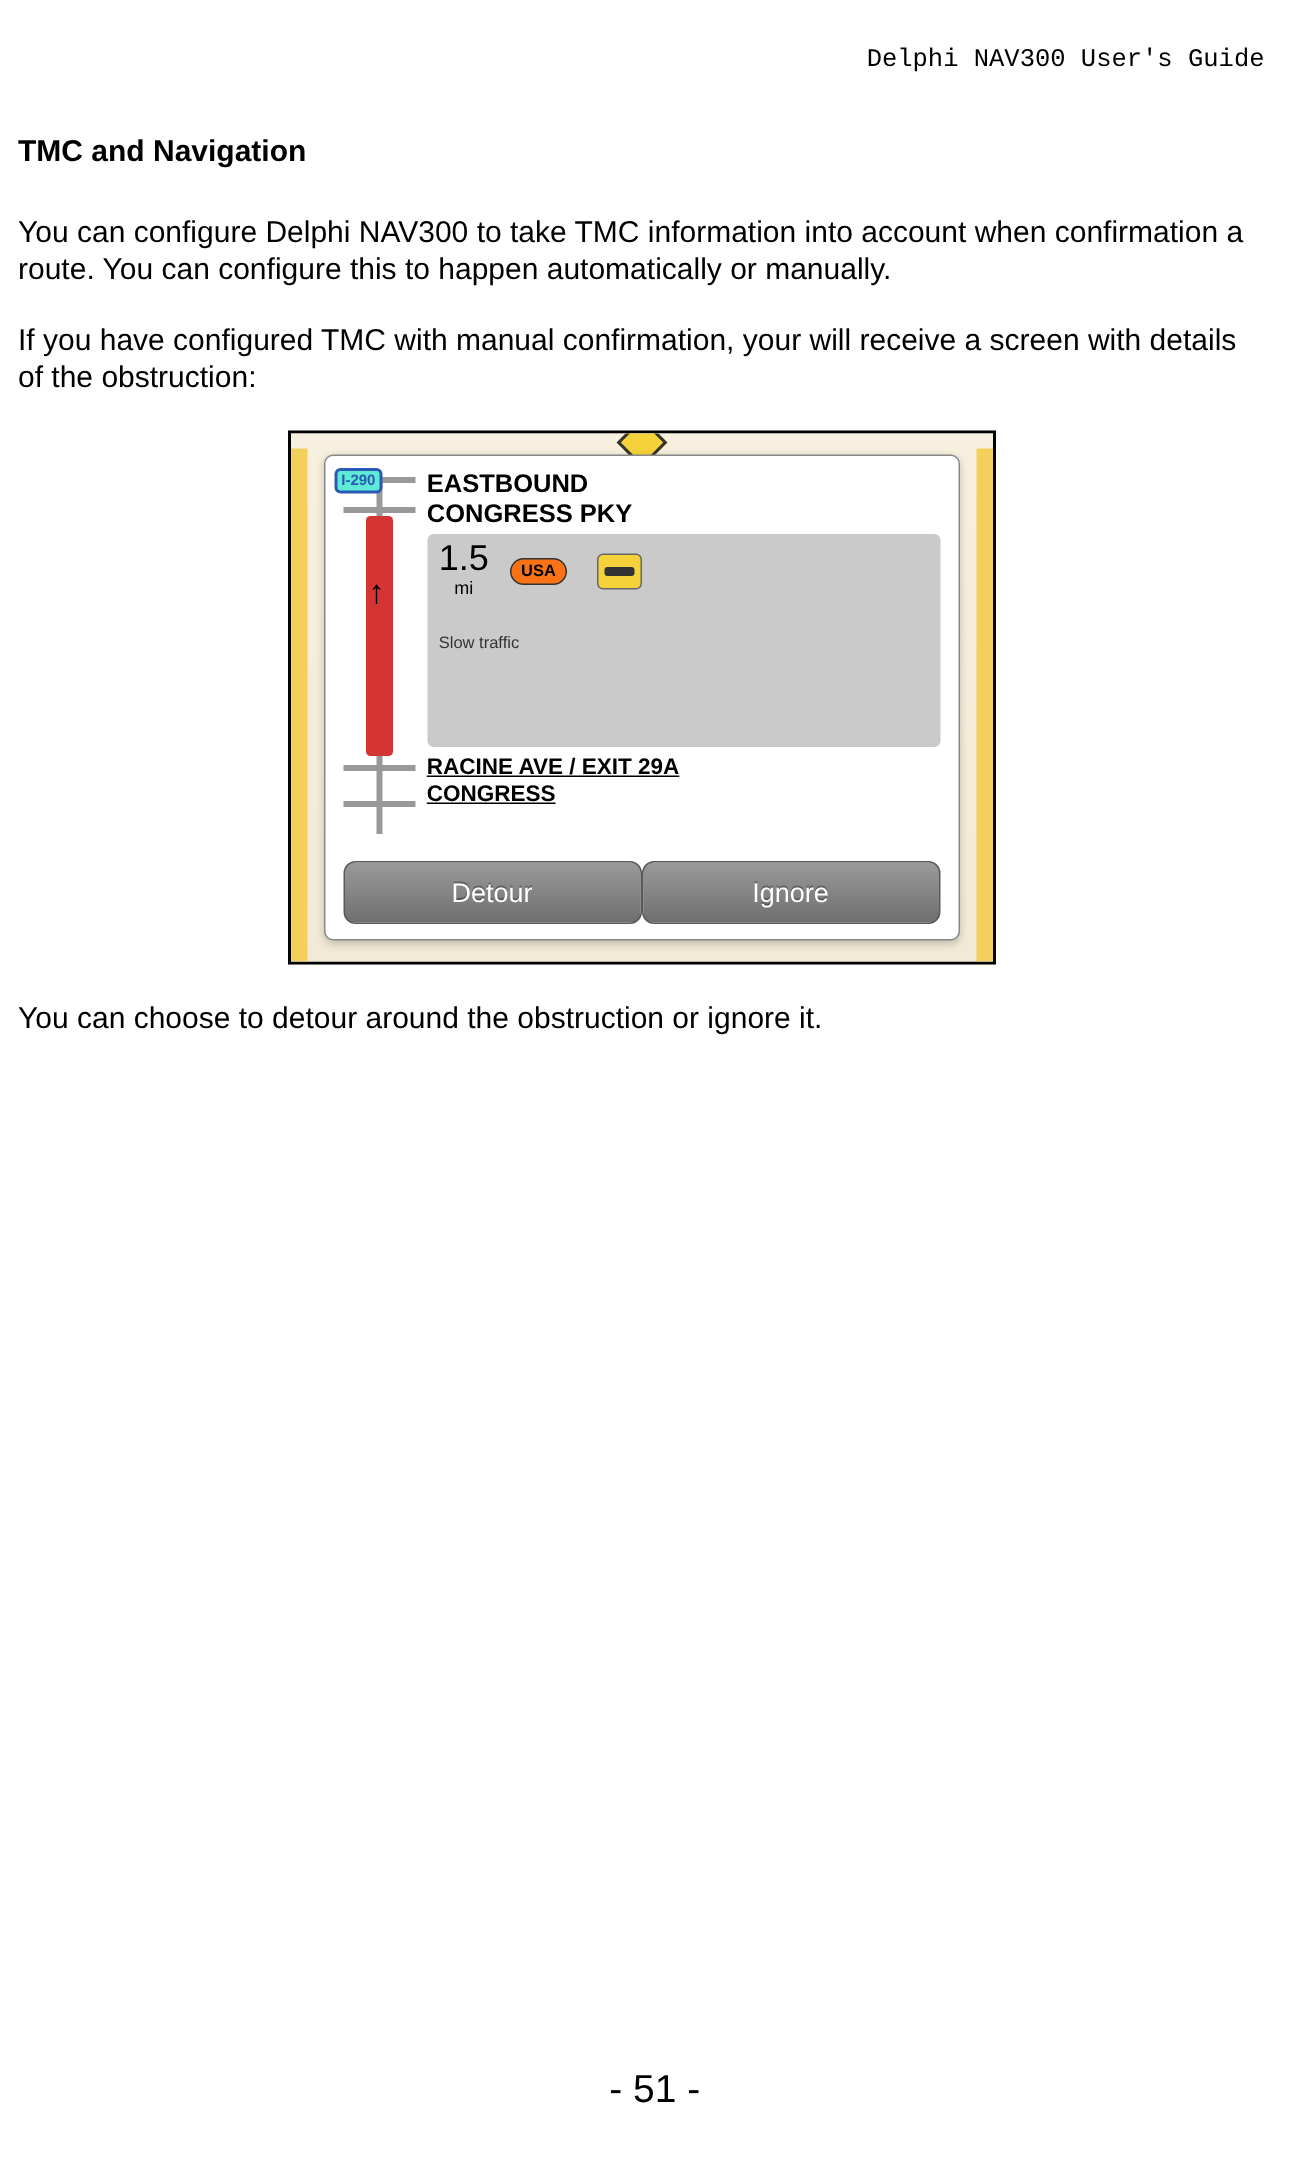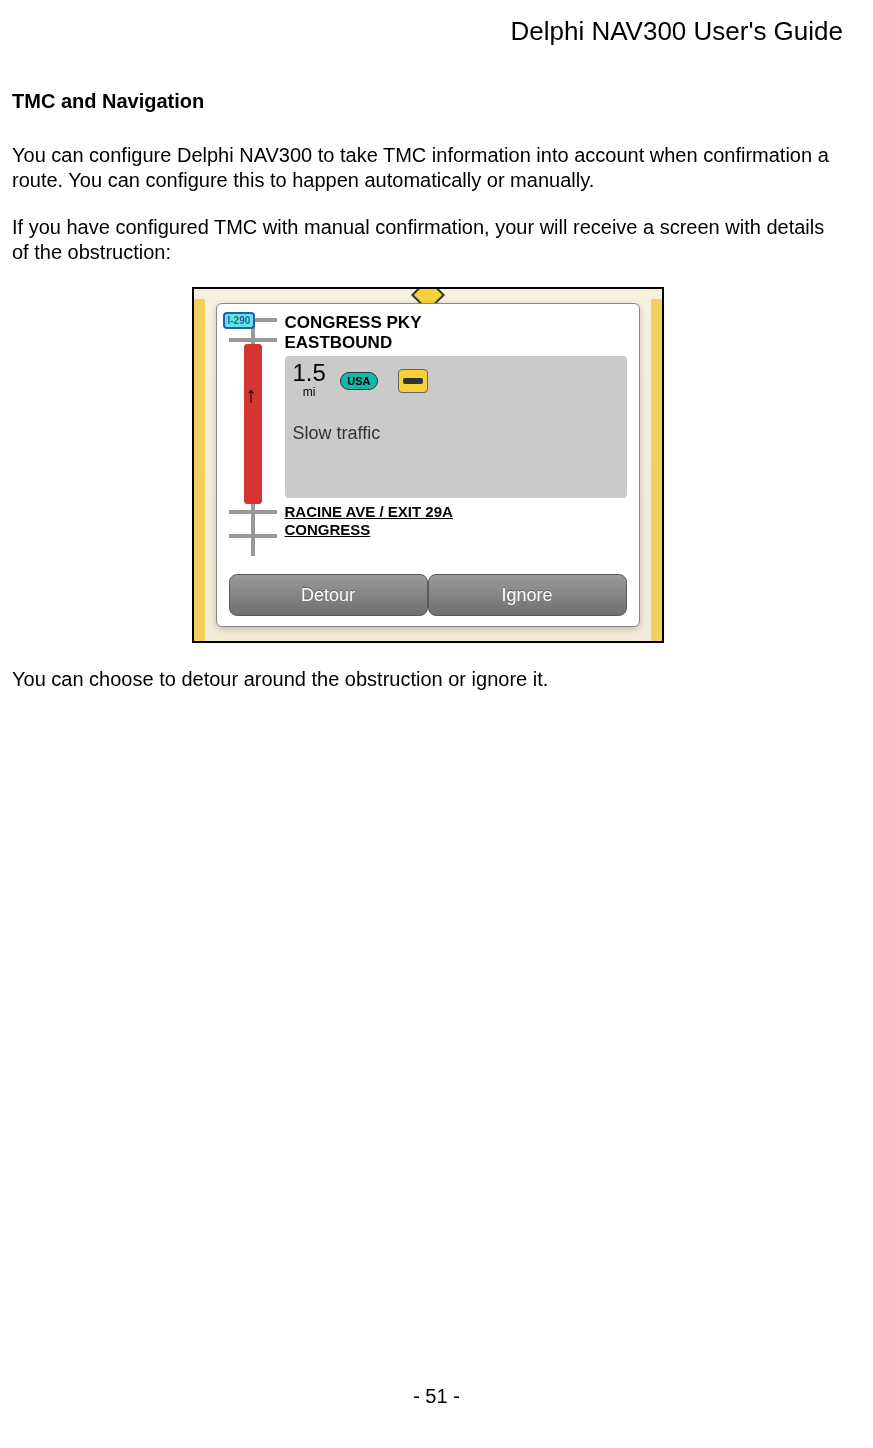--- a/index.html
+++ b/index.html
@@ -10,23 +10,24 @@
     body {
       width: 873px;
       height: 1448px;
       background: #ffffff;
       font-family: Arial, Helvetica, sans-serif;
       position: relative;
       color: #000;
     }
     .page-header {
       position: absolute;
-      top: 16px;
+      top: 31px;
       right: 30px;
-      font-size: 26px;
+      font-size: 17px;
+      font-family: Liberation Mono, monospace;
     }
     .content {
       position: absolute;
       top: 90px;
       left: 12px;
       right: 30px;
     }
     .section-title {
       font-weight: bold;
       font-size: 20px;
@@ -179,21 +180,21 @@
       line-height: 0.9;
     }
     .dist-unit {
       font-size: 12px;
       display: block;
       text-align: center;
     }
     .usa-badge {
       display: inline-block;
       vertical-align: middle;
-      background: #14b8a6;
+      background: #f97316;
       border: 1px solid #333;
       border-radius: 12px;
       font-size: 11px;
       font-weight: bold;
       padding: 2px 6px;
       margin-left: 10px;
     }
     .traffic-icon {
       display: inline-block;
       vertical-align: middle;
@@ -209,21 +210,21 @@
       content:"";
       position:absolute;
       left:4px;
       right:4px;
       top:8px;
       height:6px;
       background:#333;
       border-radius:2px;
     }
     .slow {
-      font-size: 18px;
+      font-size: 11px;
       margin-top: 24px;
       color: #333;
     }
     .lower-lines {
       margin-top: 6px;
     }
     .lower-lines .line-bold {
       font-size: 15px;
       text-decoration: underline;
     }
@@ -244,21 +245,21 @@
       align-items: center;
       justify-content: center;
       text-shadow: 0 -1px 0 rgba(0,0,0,0.3);
     }
     .page-footer {
       position: absolute;
       bottom: 40px;
       left: 0;
       right: 0;
       text-align: center;
-      font-size: 20px;
+      font-size: 26px;
     }
   </style>
 </head>
 <body>
 
 <div class="page-header">Delphi NAV300 User's Guide</div>
 
 <div class="content">
   <div class="section-title">TMC and Navigation</div>
   <div class="paragraph">You can configure Delphi NAV300 to take TMC information into account when confirmation a route.  You can configure this to happen automatically or manually.</div>
@@ -273,22 +274,22 @@
             <div class="route-line"></div>
             <div class="tick t1"></div>
             <div class="tick t2"></div>
             <div class="tick t3"></div>
             <div class="tick t4"></div>
             <div class="congestion"></div>
             <div class="arrow-up">↑</div>
             <div class="shield">I-290</div>
           </div>
           <div class="right-col">
+            <div class="line-bold">EASTBOUND</div>
             <div class="line-bold">CONGRESS PKY</div>
-            <div class="line-bold">EASTBOUND</div>
             <div class="gray-box">
               <span class="dist">
                 <span class="dist-num">1.5</span>
                 <span class="dist-unit">mi</span>
               </span>
               <span class="usa-badge">USA</span>
               <span class="traffic-icon"></span>
               <div class="slow">Slow traffic</div>
             </div>
             <div class="lower-lines">

